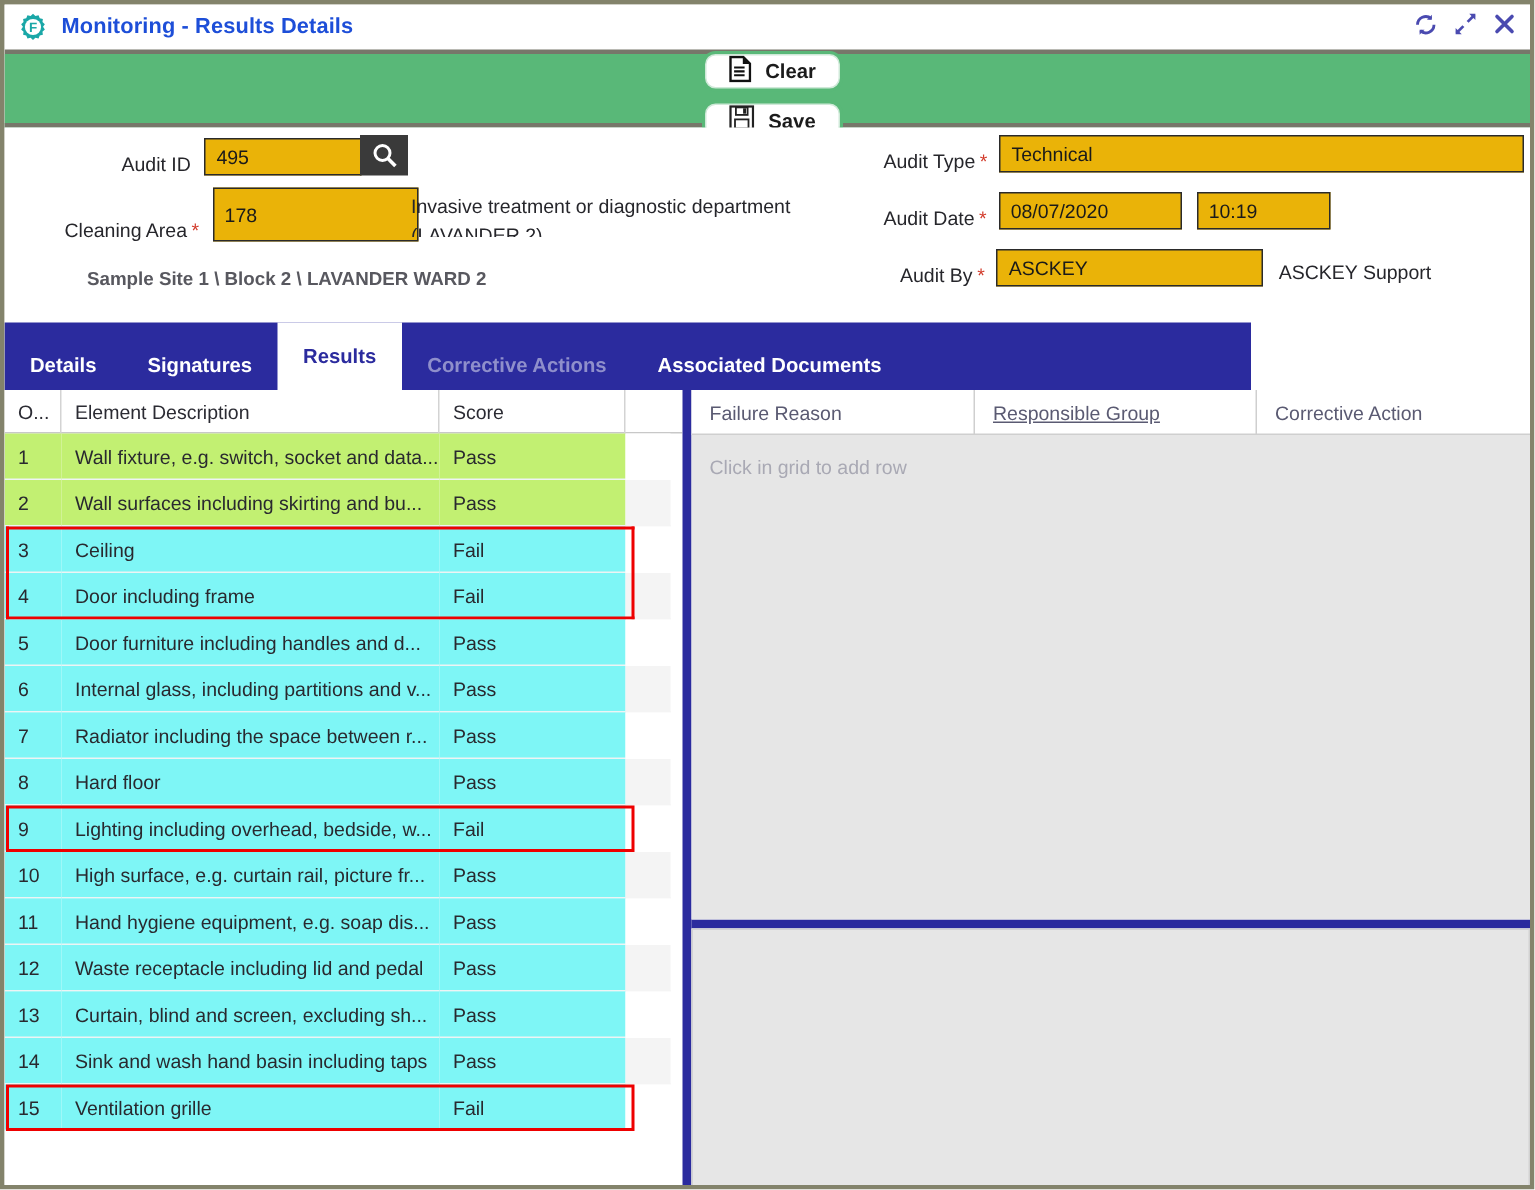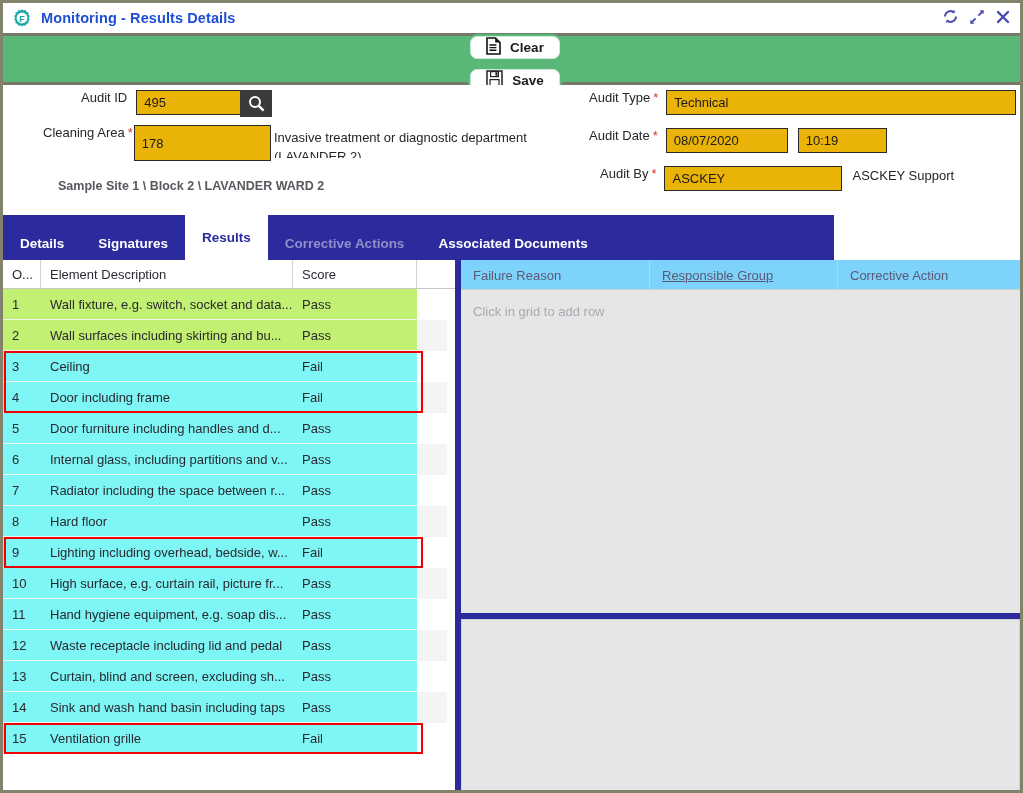--- a/index.html
+++ b/index.html
@@ -59,21 +59,21 @@
     cursor: pointer;
   }
   .tbtn .glyph { flex: 0 0 auto; display: block; }
 
   
   .formarea {
     position: absolute; left: 0; top: 82px;
     width: 1017px; height: 130px;
     background: #ffffff;
   }
-  .fld { position: absolute; display: flex; align-items: flex-start; }
+  .fld { position: absolute; display: flex; align-items: flex-end; }
   .flabel {
     font-size: 13px; color: #26262b; text-align: right;
     white-space: nowrap;
   }
   .req { color: #d23b2b; margin-left: 3px; font-size: 13px; }
   .finput {
     background: #eab308; border: 1px solid #2a2a2a;
     height: 25px; font-size: 13px; color: #1a1a1a;
     padding: 0 7px; display: flex; align-items: center;
     font-family: "Liberation Sans", sans-serif;
@@ -152,21 +152,21 @@
     position: absolute; left: 458px; top: 610px;
     width: 559px; height: 6px; background: #2b2b9e;
   }
 
   
   .rightgrid {
     position: absolute; left: 458px; top: 257px;
     width: 559px; height: 353px;
     background: #e6e6e6; overflow: hidden;
   }
-  .rg-head { display: flex; height: 30px; background: #7dd3fc; border-bottom: 1px solid #cfcfcf; }
+  .rg-head { display: flex; height: 30px; background: #ffffff; border-bottom: 1px solid #cfcfcf; }
   .rg-head .hc {
     font-size: 13px; color: #5a5a72;
     display: flex; align-items: center; padding-left: 12px;
     border-right: 1px solid #cfcfcf; height: 30px;
   }
   .rc0 { width: 189px; }
   .rc1 { width: 188px; text-decoration: underline; }
   .rc2 { width: 182px; border-right: none !important; }
   .rg-placeholder {
     font-size: 13px; color: #a9a9b4;
@@ -265,21 +265,21 @@
         <svg width="17" height="17" viewBox="0 0 17 17">
           <circle cx="7" cy="7" r="5" fill="none" stroke="#ffffff" stroke-width="2"></circle>
           <path d="M10.8 10.8 15.6 15.6" stroke="#ffffff" stroke-width="2.4" fill="none"></path>
         </svg>
       </div>
     </div>
 
     <div class="fld" style="left:40px; top:40px;">
       <div class="flabel">Cleaning Area</div>
       <span class="req">*</span>
-      <div class="finput tall" style="width:137px; margin-left:1px;">178</div>
+      <div class="finput tall" style="width:137px; margin-left:9px;">178</div>
     </div>
     <div style="position:absolute; left:271px; top:43px; width:262px; height:30px; overflow:hidden;">
       <div class="sidetext">Invasive treatment or diagnostic department</div>
       <div class="sidetext">(LAVANDER 2)</div>
     </div>
 
     <div class="fld" style="left:586px; top:5px;">
       <div class="flabel">Audit Type</div>
       <span class="req">*</span>
       <div class="finput" style="width:350px; margin-left:8px;">Technical</div>

